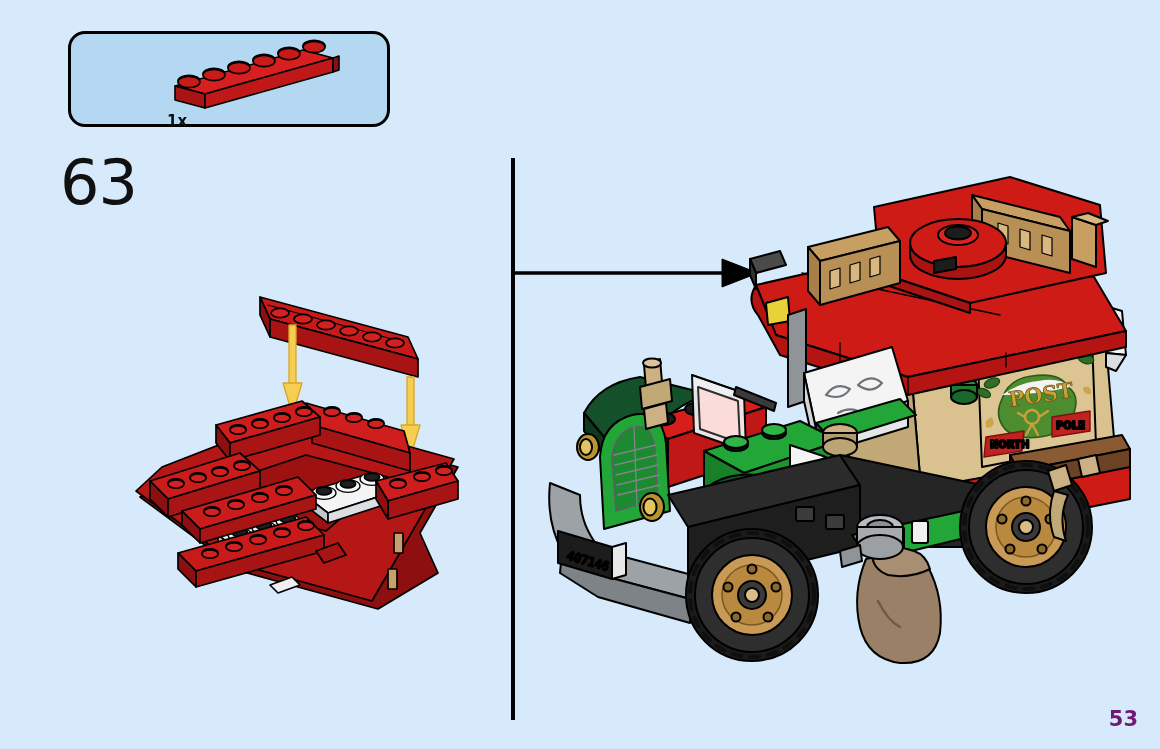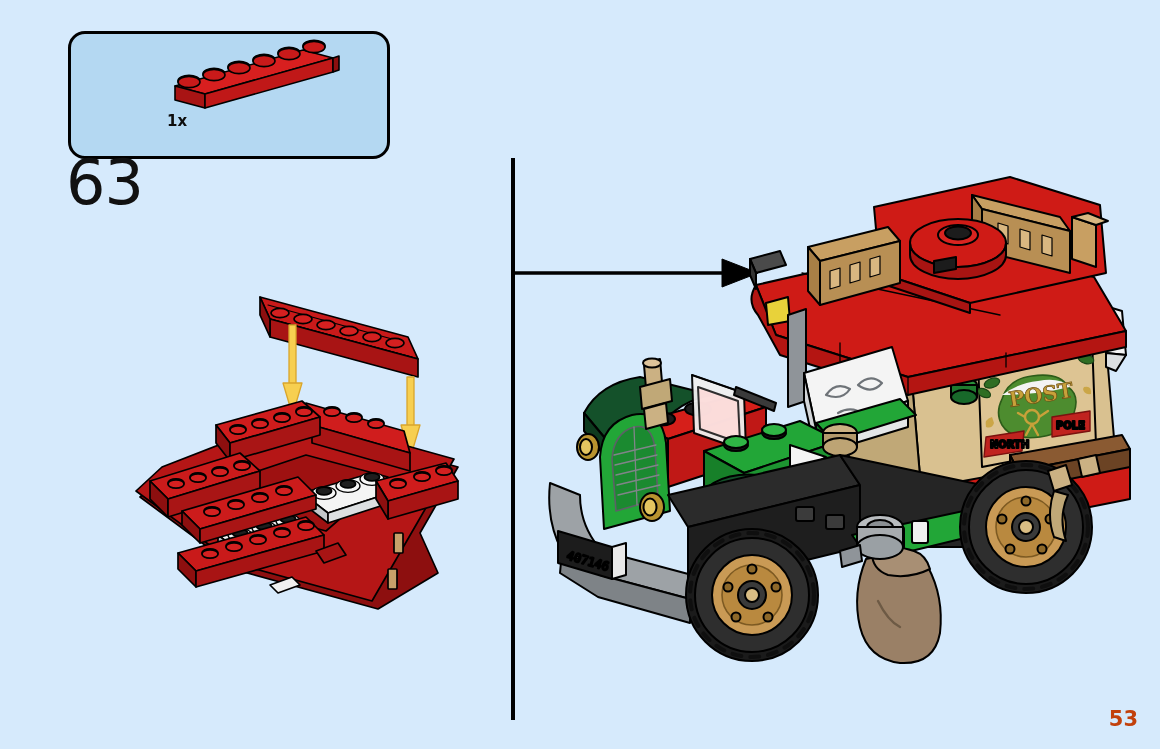--- a/index.html
+++ b/index.html
@@ -11,54 +11,54 @@
     font-family: "Liberation Sans", sans-serif;
     overflow: hidden;
     position: relative;
   }
   #page { position: absolute; inset: 0; }
 
   
   .callout {
     position: absolute;
     left: 68px; top: 31px;
-    width: 322px; height: 128px;
+    width: 322px; height: 96px;
     background: #b4d8f2;
     border: 3px solid #000;
     border-radius: 17px;
   }
 
   
   .step-num {
     position: absolute;
     font-size: 62px;
     font-weight: 400;
     color: #111;
     letter-spacing: -1px;
     line-height: 1;
     font-family: "DejaVu Sans", sans-serif;
   }
-  #step-63-num { left: 66px; top: 152px; }
+  #step-63-num { left: 60px; top: 152px; }
   #step-64-num { left: 538px; top: 152px; }
 
   
   .divider {
     position: absolute;
     left: 511px; top: 158px;
     width: 4px; height: 562px;
     background: #000;
   }
 
   
   .page-num {
     position: absolute;
     right: 22px; bottom: 18px;
     font-size: 21px;
     font-weight: 700;
-    color: #c2410c;
+    color: #701a75;
     font-family: "DejaVu Sans", sans-serif;
   }
 
   
   #fig-63 { position: absolute; left: 120px; top: 285px; width: 360px; height: 340px; }
   
   #fig-64 { position: absolute; left: 540px; top: 155px; width: 620px; height: 540px; }
 
   svg { display: block; overflow: visible; }
 </style>

